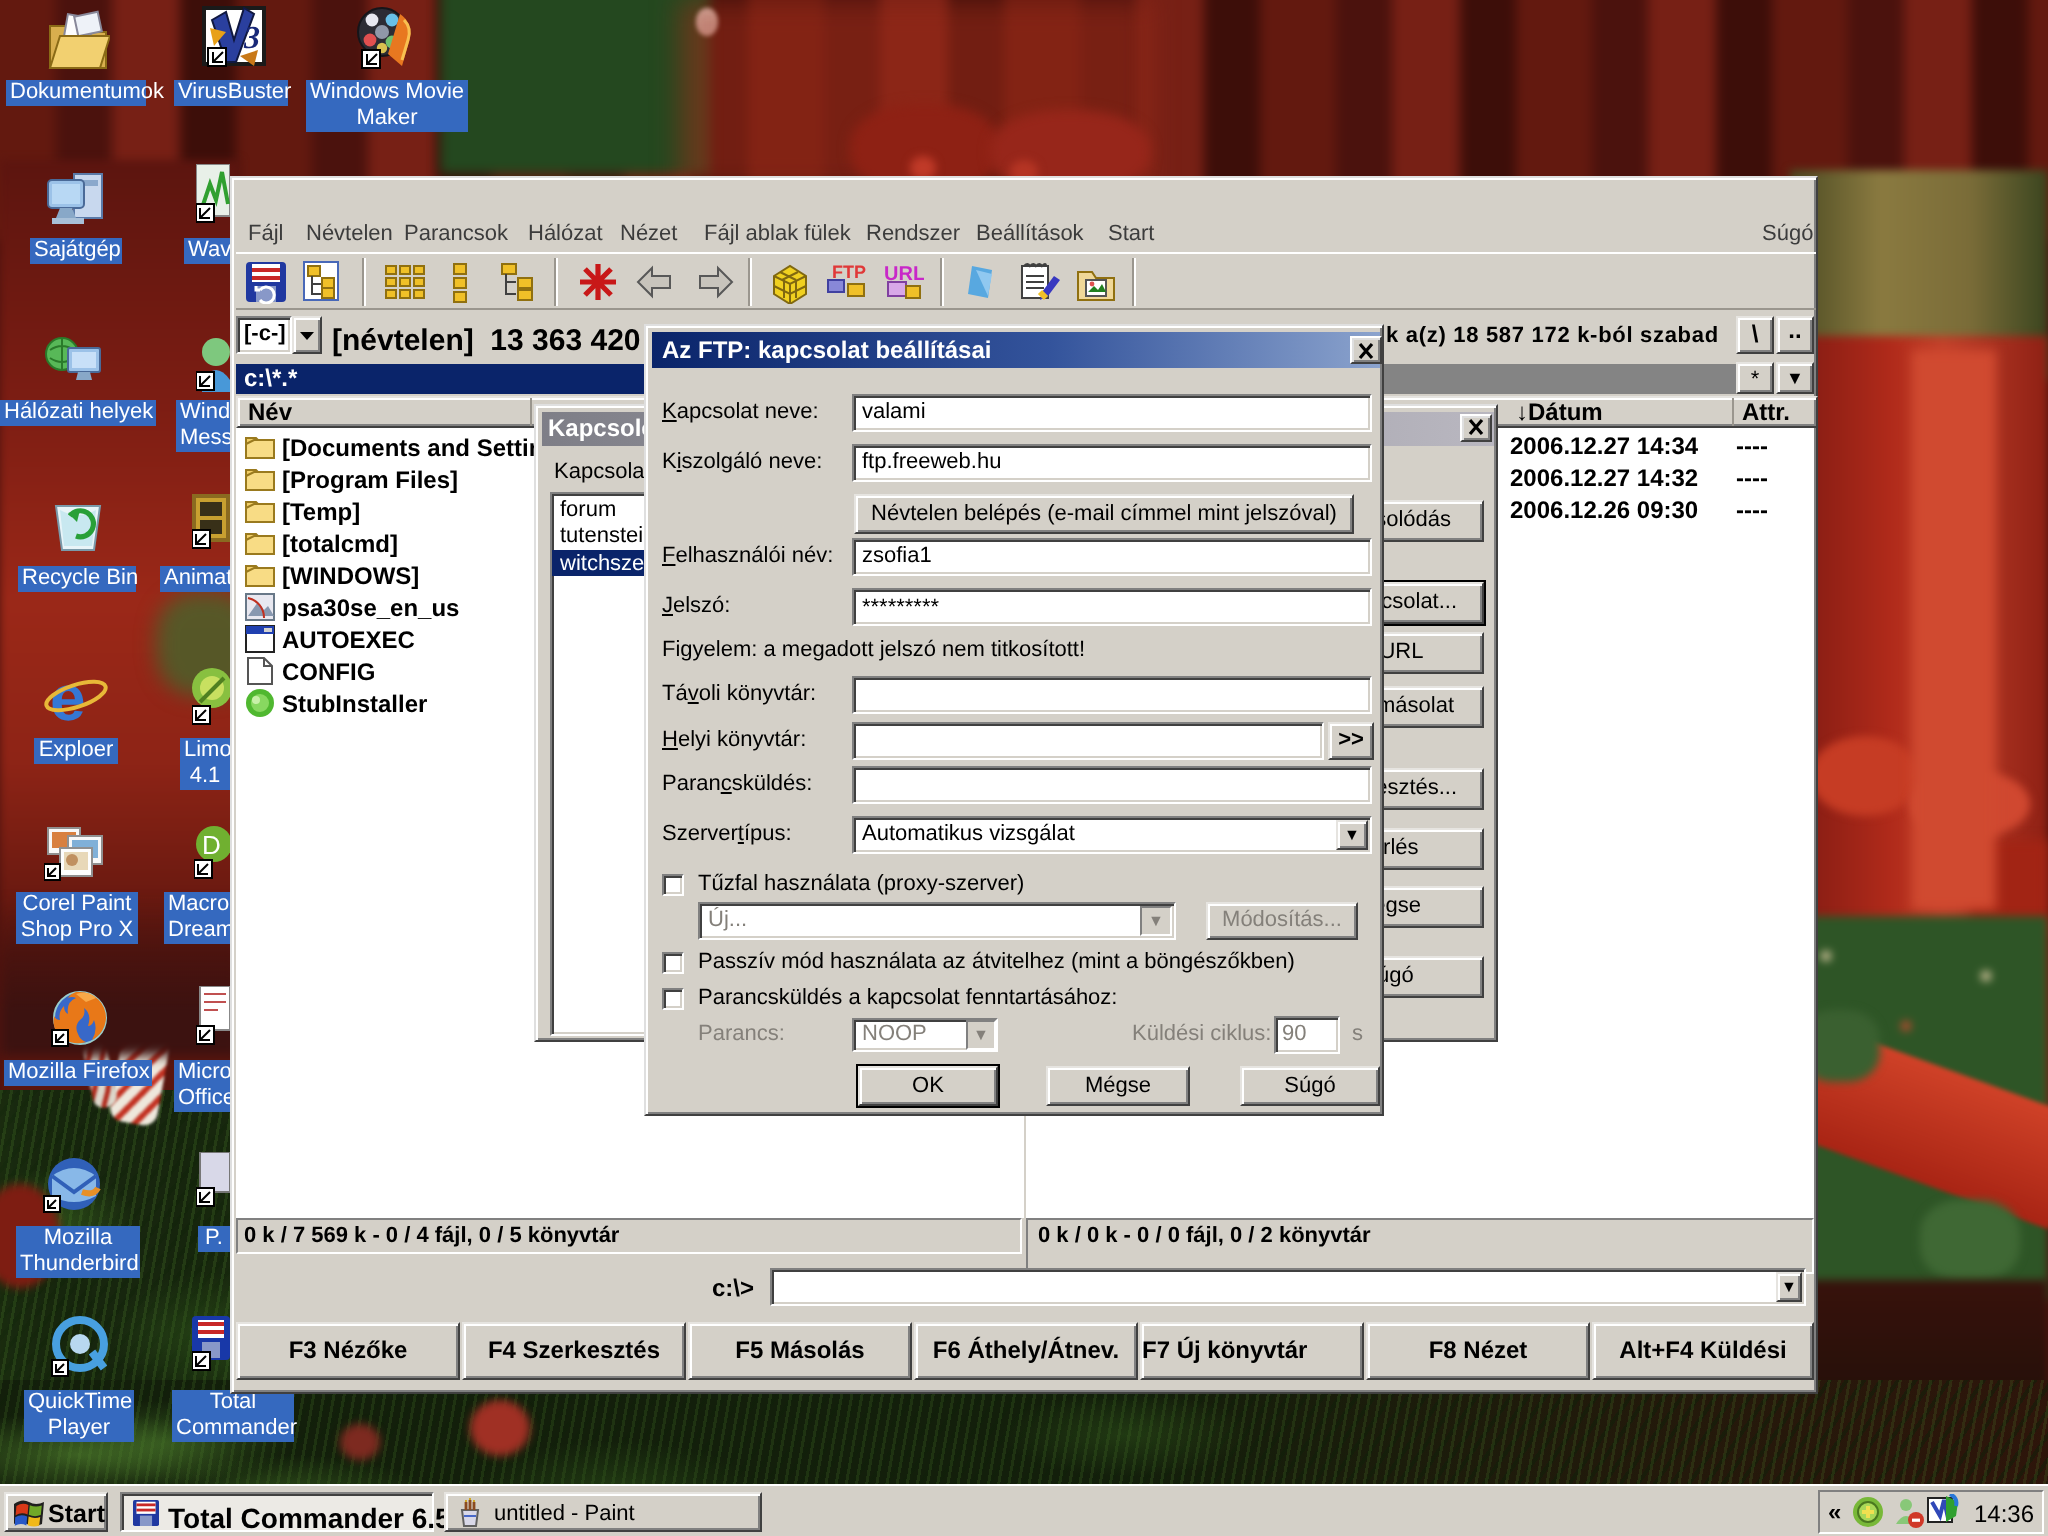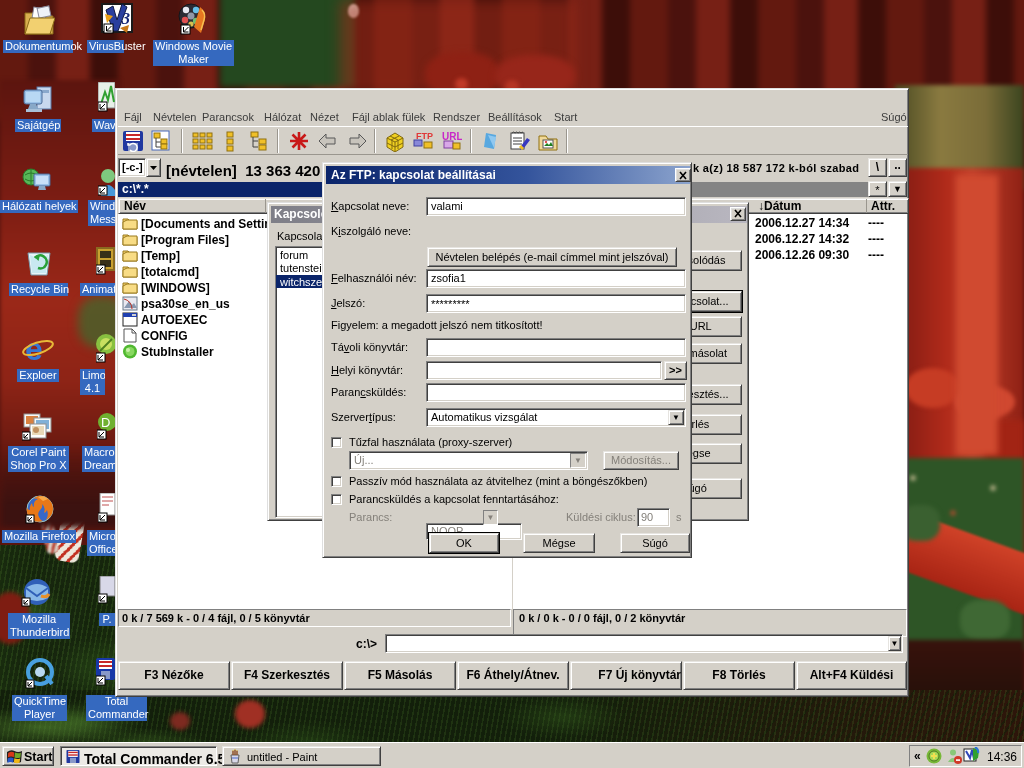--- a/index.html
+++ b/index.html
@@ -67,21 +67,21 @@
 <div class="a lbl" style="left:3px;top:40px;width:70px;white-space:nowrap">Dokumentumok</div>
 <svg class="a" style="left:100px;top:2px" width="36" height="34" viewBox="0 0 36 34">
       <rect x="2" y="2" width="30" height="28" fill="#fff" stroke="#1a1a1a" stroke-width="2"></rect>
       <path d="M6 8 l7 -4 4 14 5 -16 5 3 -9 24 -5 0z" fill="#2a3f9e" stroke="#101840"></path>
       <text x="22" y="22" font-size="16" font-style="italic" font-weight="bold" fill="#182878" font-family="Liberation Serif">3</text>
       <path d="M5 12 l8 2 -6 7z" fill="#e8a018"></path>
       <path d="M20 26 l9 -3 -2 8z" fill="#c87818"></path>
       <rect x="4" y="22" width="9" height="9" fill="#fff" stroke="#000"></rect>
       <path d="M6.5 29 l5 -5 m0 5 l-5 0 0 -5" stroke="#000" fill="none"></path>
     </svg>
-<div class="a lbl" style="left:87px;top:40px;width:37px">VirusBuster</div>
+<div class="a lbl" style="left:87px;top:40px;width:57px">VirusBuster</div>
 <svg class="a" style="left:177px;top:3px" width="34" height="32" viewBox="0 0 34 32">
       <circle cx="14" cy="13" r="12" fill="#2c2c34" stroke="#15151a"></circle>
       <circle cx="14" cy="13" r="3.5" fill="#9098a8"></circle>
       <circle cx="9" cy="7" r="3.2" fill="#e8e8f0"></circle>
       <circle cx="19" cy="7" r="3.2" fill="#68c0e8"></circle>
       <circle cx="8" cy="17" r="3.2" fill="#e05050"></circle>
       <circle cx="19" cy="18" r="3.2" fill="#70c070"></circle>
       <circle cx="14" cy="21" r="2.6" fill="#d8c050"></circle>
       <path d="M23 4 q6 4 5 12 l-4 14 -7 -6 3 -10z" fill="#e87820"></path>
       <path d="M25 7 q4 4 2 10 l-3 10" stroke="#f8c050" fill="none" stroke-width="1.5"></path>
@@ -145,21 +145,21 @@
       <ellipse cx="16" cy="15" rx="15.5" ry="5.5" fill="none" stroke="#e8b838" stroke-width="2" transform="rotate(-18 16 15)"></ellipse>
     </svg>
 <div class="a lbl" style="left:17px;top:369px;width:42px">Exploer</div>
 <svg class="a" style="left:96px;top:333px" width="19" height="32" viewBox="0 0 19 32">
       <circle cx="10" cy="11" r="10" fill="#88c040"></circle>
       <circle cx="10" cy="11" r="6" fill="#c8e060"></circle>
       <path d="M4 18 l12 -12" stroke="#508020" stroke-width="2"></path>
       <rect x="0" y="20" width="9" height="9" fill="#fff" stroke="#000"></rect>
       <path d="M2 27 l5 -5 m0 5 l-5 0 0-5" stroke="#000" fill="none"></path>
     </svg>
-<div class="a lbl" style="left:80px;top:369px;width:25px;overflow:hidden">Limo 4.1</div>
+<div class="a lbl" style="left:90px;top:369px;width:25px;overflow:hidden">Limo 4.1</div>
 
 <svg class="a" style="left:22px;top:412px" width="36" height="30" viewBox="0 0 36 30">
       <rect x="2" y="2" width="16" height="13" fill="#f8f8f8" stroke="#909090"></rect>
       <rect x="4" y="4" width="12" height="8" fill="#d88040"></rect>
       <rect x="12" y="6" width="17" height="14" fill="#f8f8f8" stroke="#909090"></rect>
       <rect x="14" y="8" width="13" height="9" fill="#80b0d8"></rect>
       <rect x="8" y="12" width="16" height="14" fill="#fdfdfd" stroke="#909090"></rect>
       <rect x="10" y="14" width="12" height="9" fill="#e8d8b8"></rect>
       <circle cx="14" cy="18" r="3" fill="#c09060"></circle>
       <rect x="0" y="20" width="8" height="8" fill="#fff" stroke="#000"></rect>
@@ -431,22 +431,22 @@
   <span class="a bold" style="left:238px;top:8px;font-size:12px">c:\&gt;</span>
   <div class="a sk" style="left:267px;top:5px;width:518px;height:19px"></div>
   <div class="a btn" style="left:770px;top:7px;width:13px;height:15px;text-align:center;font-size:8px;line-height:13px">▼</div>
  </div>
 
  <div class="a" style="left:2px;top:570px;width:790px;height:35px;font-size:12px;font-weight:bold">
   <div class="a btn" style="left:0;top:2px;width:112px;height:29px;text-align:center;line-height:27px">F3 Nézőke</div>
   <div class="a btn" style="left:113px;top:2px;width:112px;height:29px;text-align:center;line-height:27px">F4 Szerkesztés</div>
   <div class="a btn" style="left:226px;top:2px;width:112px;height:29px;text-align:center;line-height:27px">F5 Másolás</div>
   <div class="a btn" style="left:339px;top:2px;width:112px;height:29px;text-align:center;line-height:27px">F6 Áthely/Átnev.</div>
-  <div class="a btn" style="left:452px;top:2px;width:112px;height:29px;text-align:right;line-height:27px">F7 Új könyvtár</div>
-  <div class="a btn" style="left:565px;top:2px;width:112px;height:29px;text-align:center;line-height:27px">F8 Törlés</div>
+  <div class="a btn" style="left:452px;top:2px;width:112px;height:29px;text-align:left;line-height:27px">F7 Új könyvtár</div>
+  <div class="a btn" style="left:565px;top:2px;width:112px;height:29px;text-align:center;line-height:27px">F8 Nézet</div>
   <div class="a btn" style="left:678px;top:2px;width:111px;height:29px;text-align:center;line-height:27px">Alt+F4 Küldési</div>
  </div>
 </div>
 
 <div id="dlg2" class="a face rz" style="left:267px;top:202px;width:482px;height:319px">
  <div class="a tbi" style="left:3px;top:3px;width:476px;height:17px;line-height:17px;white-space:nowrap;overflow:hidden;padding-left:3px">Kapcsolódás FTP szerverhez
   <div class="a cb" style="left:459px;top:1px"><svg width="14" height="12">
           <path d="M4 2 l6 7 m0 -7 l-6 7" stroke="#000" stroke-width="1.6"></path>
         </svg></div>
  </div>
@@ -470,20 +470,21 @@
 
 <div id="dlg1" class="a face rz" style="left:322px;top:162px;width:370px;height:396px;font-size:11px">
  <div class="a tba" style="left:3px;top:3px;width:364px;height:18px;line-height:18px;padding-left:5px">Az FTP: kapcsolat beállításai
   <div class="a cb" style="left:349px;top:2px"><svg width="14" height="12">
           <path d="M4 2 l6 7 m0 -7 l-6 7" stroke="#000" stroke-width="1.6"></path>
         </svg></div>
  </div>
  <div class="a" style="left:8px;top:37px"><u>K</u>apcsolat neve:</div>
  <div class="a sk" style="left:103px;top:34px;width:260px;height:19px;line-height:17px;padding-left:4px">valami</div>
  <div class="a" style="left:8px;top:62px">K<u>i</u>szolgáló neve:</div>
+ <div class="a sk" style="left:103px;top:59px;width:260px;height:19px;line-height:17px;padding-left:4px">ftp.freeweb.hu</div>
  <div class="a btn" style="left:104px;top:84px;width:250px;height:20px;text-align:center;line-height:18px">Névtelen belépés (e-mail címmel mint jelszóval)</div>
  <div class="a" style="left:8px;top:109px"><u>F</u>elhasználói név:</div>
  <div class="a sk" style="left:103px;top:106px;width:260px;height:19px;line-height:17px;padding-left:4px">zsofia1</div>
  <div class="a" style="left:8px;top:134px"><u>J</u>elszó:</div>
  <div class="a sk" style="left:103px;top:131px;width:260px;height:19px;line-height:19px;padding-left:4px">*********</div>
  <div class="a" style="left:8px;top:156px">Figyelem: a megadott jelszó nem titkosított!</div>
  <div class="a" style="left:8px;top:178px">Tá<u>v</u>oli könyvtár:</div>
  <div class="a sk" style="left:103px;top:175px;width:260px;height:19px"></div>
  <div class="a" style="left:8px;top:201px"><u>H</u>elyi könyvtár:</div>
  <div class="a sk" style="left:103px;top:198px;width:236px;height:19px"></div>
@@ -496,21 +497,21 @@
  <div class="a chk" style="left:8px;top:274px"></div>
     <div class="a" style="left:26px;top:273px">Tűzfal használata (proxy-szerver)</div>
  <div class="a sk" style="left:26px;top:288px;width:239px;height:19px;line-height:17px;padding-left:4px;color:#84807a">Új...</div>
  <div class="a sk2" style="left:247px;top:290px;width:16px;height:15px;text-align:center;font-size:8px;line-height:13px;color:#84807a">▼</div>
  <div class="a btn g" style="left:280px;top:288px;width:76px;height:19px;text-align:center;line-height:17px">Módosítás...</div>
  <div class="a chk" style="left:8px;top:313px"></div>
     <div class="a" style="left:26px;top:312px">Passzív mód használata az átvitelhez (mint a böngészőkben)</div>
  <div class="a chk" style="left:8px;top:331px"></div>
     <div class="a" style="left:26px;top:330px">Parancsküldés a kapcsolat fenntartásához:</div>
  <div class="a g" style="left:26px;top:348px">Parancs:</div>
- <div class="a sk" style="left:103px;top:360px;width:96px;height:17px;line-height:15px;padding-left:4px;color:#84807a">NOOP</div>
+ <div class="a sk" style="left:103px;top:346px;width:73px;height:17px;line-height:15px;padding-left:4px;color:#84807a">NOOP</div>
  <div class="a sk2" style="left:160px;top:347px;width:15px;height:15px;text-align:center;font-size:8px;line-height:13px;color:#84807a">▼</div>
  <div class="a g" style="left:243px;top:348px">Küldési ciklus:</div>
  <div class="a sk" style="left:314px;top:345px;width:33px;height:19px;line-height:17px;padding-left:3px;color:#84807a">90</div>
  <div class="a g" style="left:353px;top:348px">s</div>
  <div class="a" style="left:105px;top:369px;width:72px;height:22px;border:1px solid #000">
       <div class="btn" style="width:70px;height:20px;text-align:center;line-height:18px">OK</div>
     </div>
  <div class="a btn" style="left:200px;top:370px;width:72px;height:20px;text-align:center;line-height:18px">Mégse</div>
  <div class="a btn" style="left:297px;top:370px;width:70px;height:20px;text-align:center;line-height:18px">Súgó</div>
 </div>

